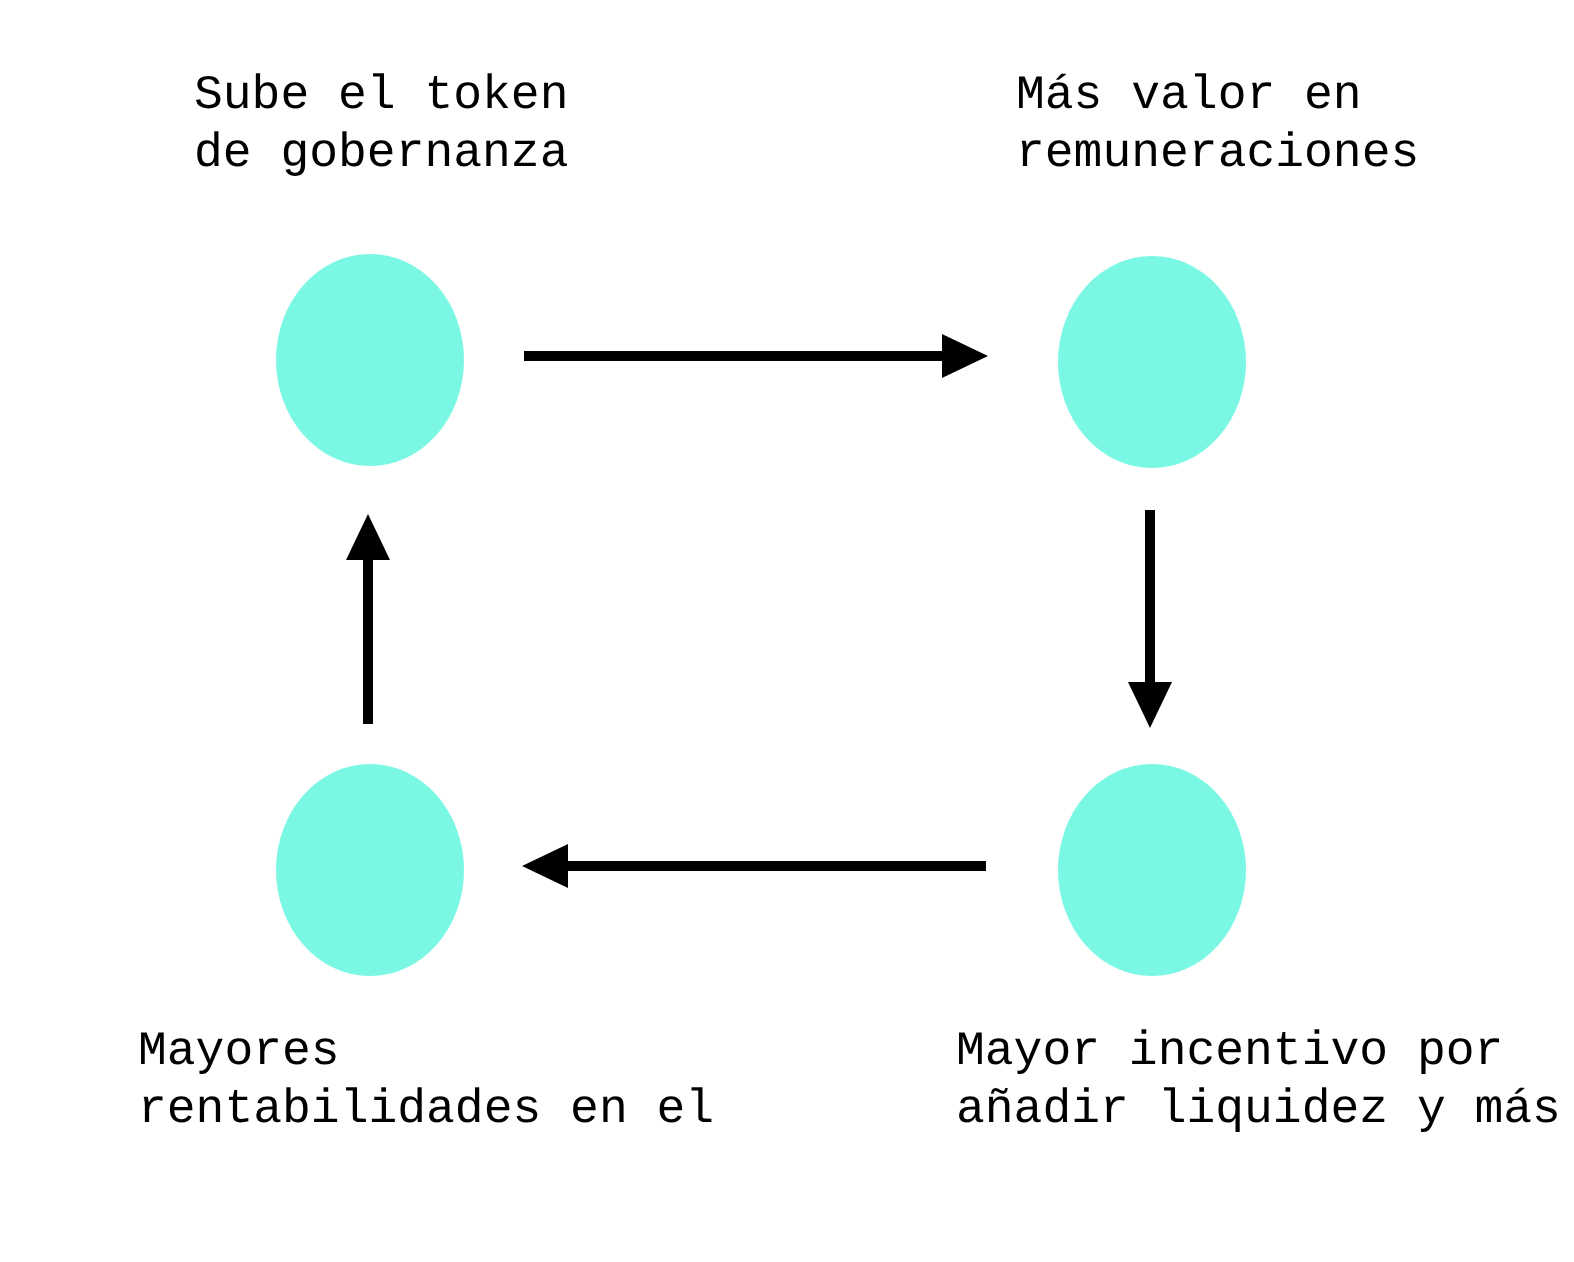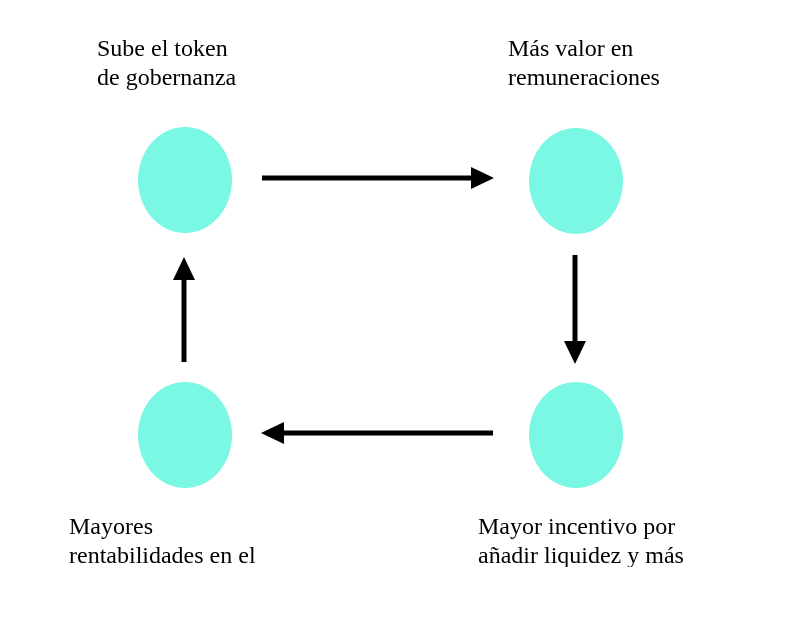--- a/index.html
+++ b/index.html
@@ -5,21 +5,21 @@
   html, body {
     margin: 0;
     padding: 0;
     background: #ffffff;
   }
   .canvas {
     position: relative;
     width: 787px;
     height: 567px;
     background: #ffffff;
-    font-family: Liberation Serif, serif;
+    font-family: Liberation Mono, monospace;
     overflow: hidden;
   }
   .shapes {
     position: absolute;
     left: 0;
     top: 0;
   }
   .node-label {
     position: absolute;
     font-size: 24px;

